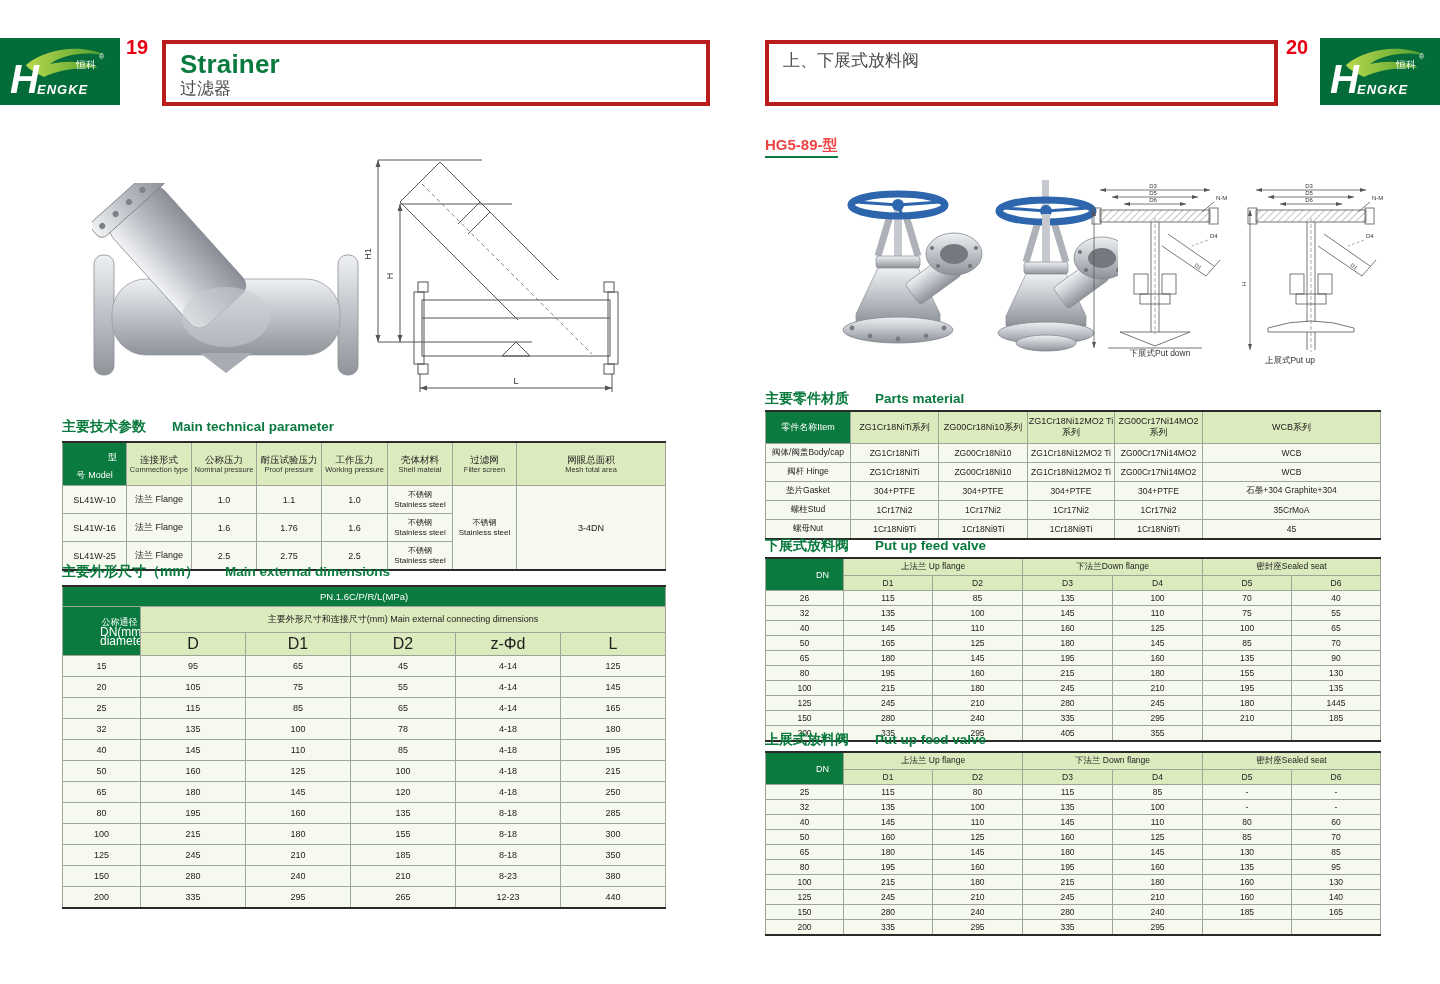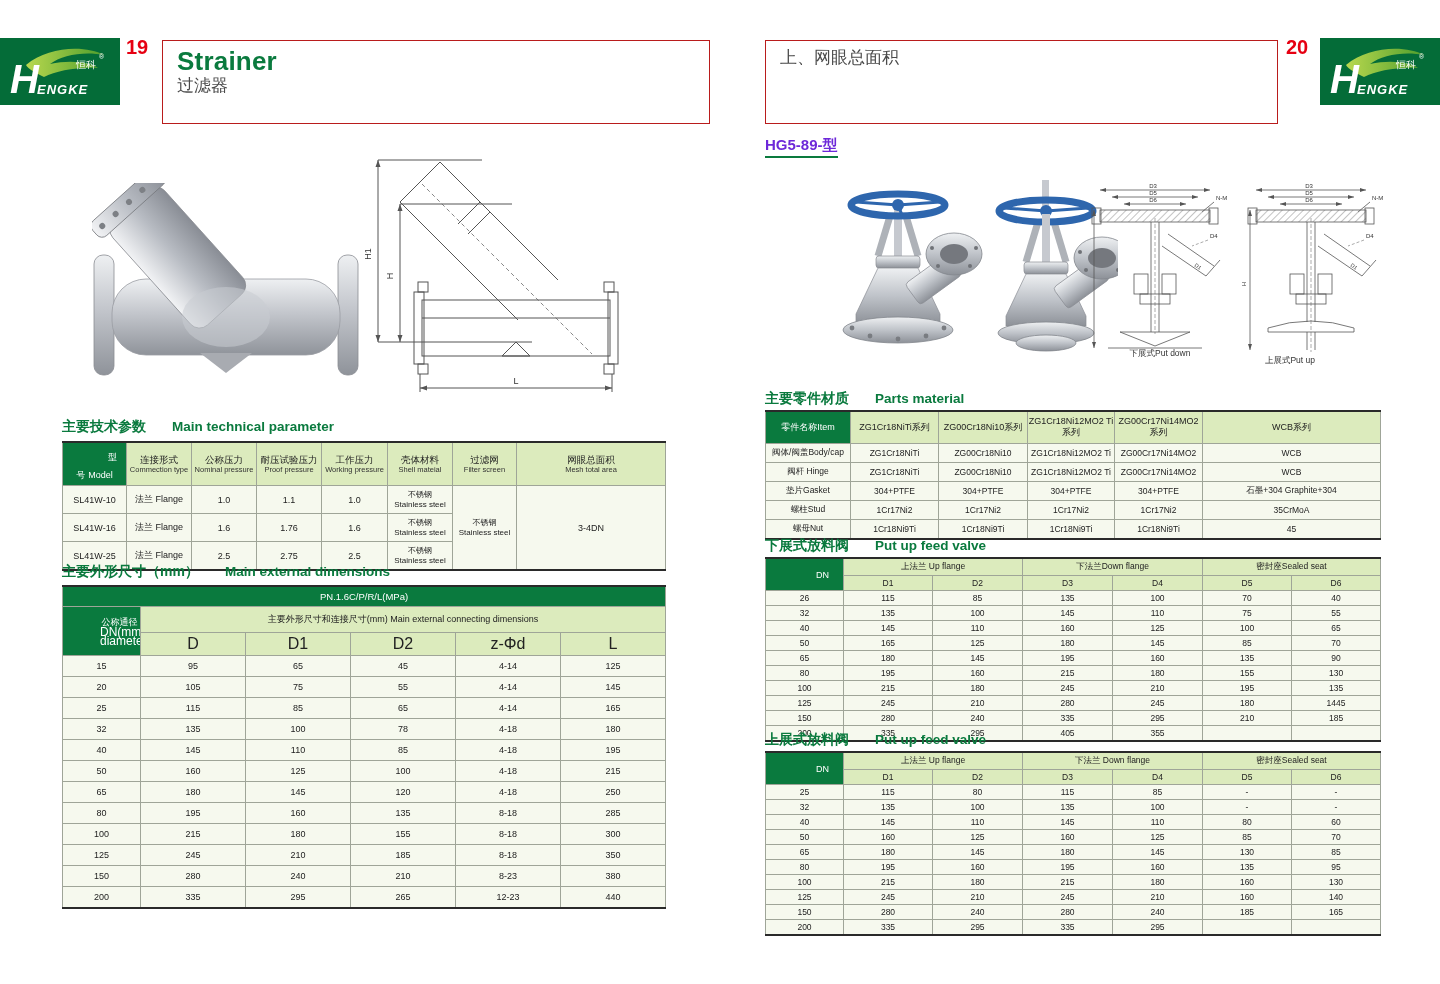--- a/index.html
+++ b/index.html
@@ -3,28 +3,28 @@
 <meta charset="utf-8">
 <style>
   html,body{margin:0;padding:0;background:#fff;}
   #page{position:relative;width:1440px;height:984px;background:#ffffff;overflow:hidden;
         font-family:"Liberation Sans","DejaVu Sans",sans-serif;color:#222;}
   .abs{position:absolute;}
 
   
   .logo-box{width:120px;height:67px;background:#046c38;}
   .page-num{font-size:20px;font-weight:bold;color:#e60012;font-family:"Liberation Sans",sans-serif;}
-  .title-box{height:84px;border:1px solid #b91c1c;background:#fff;box-sizing:border-box;padding:6px 0 0 14px;}
+  .title-box{height:66px;border:4px solid #b91c1c;background:#fff;box-sizing:border-box;padding:6px 0 0 14px;}
   .title-en{color:#0a7a3e;font-weight:bold;font-size:26px;line-height:28px;letter-spacing:0.2px;}
   .title-cn{color:#4a4a4a;font-size:17px;line-height:22px;}
 
   
   .sec-title{font-weight:bold;color:#0a7a3e;font-size:14px;white-space:nowrap;}
   .sec-title .en{font-size:13.5px;margin-left:6px;padding-left:20px;}
-  .model-code{font-weight:bold;color:#6d28d9;font-size:15px;border-bottom:2px solid #0a7a3e;padding-bottom:1px;}
+  .model-code{font-weight:bold;color:#ef4444;font-size:15px;border-bottom:2px solid #0a7a3e;padding-bottom:1px;}
 
   
   table.cat{border-collapse:collapse;table-layout:fixed;border-top:2px solid #2a2a2a;border-bottom:2px solid #2a2a2a;}
   table.cat th,table.cat td{border:1px solid #9fa598;text-align:center;vertical-align:middle;overflow:hidden;}
   table.cat th{background:#dcebbd;color:#222;font-weight:normal;}
   table.cat th.dark,table.cat tr.pn-row th{background:#0a7a3e;color:#fff;}
   table.cat td{background:#f6f9ee;color:#222;}
   th .cn{font-size:9.5px;line-height:11px;}
   th .en{font-size:7.5px;line-height:9px;color:#333;}
   th.dark .cn,th.dark .en,tr.pn-row th{color:#fff;margin-left:36px;}
@@ -77,21 +77,21 @@
     </svg>
   </div>
   <div class="abs page-num" style="left:126px;top:36px;">19</div>
 
   <div class="abs title-box" style="left:162px;top:40px;width:548px;">
     <div class="title-en">Strainer</div>
     <div class="title-cn">过滤器</div>
   </div>
 
   <div class="abs title-box" style="left:765px;top:40px;width:513px;">
-    <div class="title-cn">上、网眼总面积</div>
+    <div class="title-cn">上、下展式放料阀</div>
   </div>
   <div class="abs page-num" style="left:1286px;top:36px;">20</div>
 
   <div class="abs logo-box" style="left:1320px;top:38px;">
     <svg width="120" height="67" viewBox="0 0 120 67">
       <defs>
         <linearGradient id="lgB" x1="0" y1="0" x2="1" y2="0">
           <stop offset="0" stop-color="#b9d84e"></stop>
             <stop offset="1" stop-color="#4f9e2d"></stop>
         </linearGradient>

